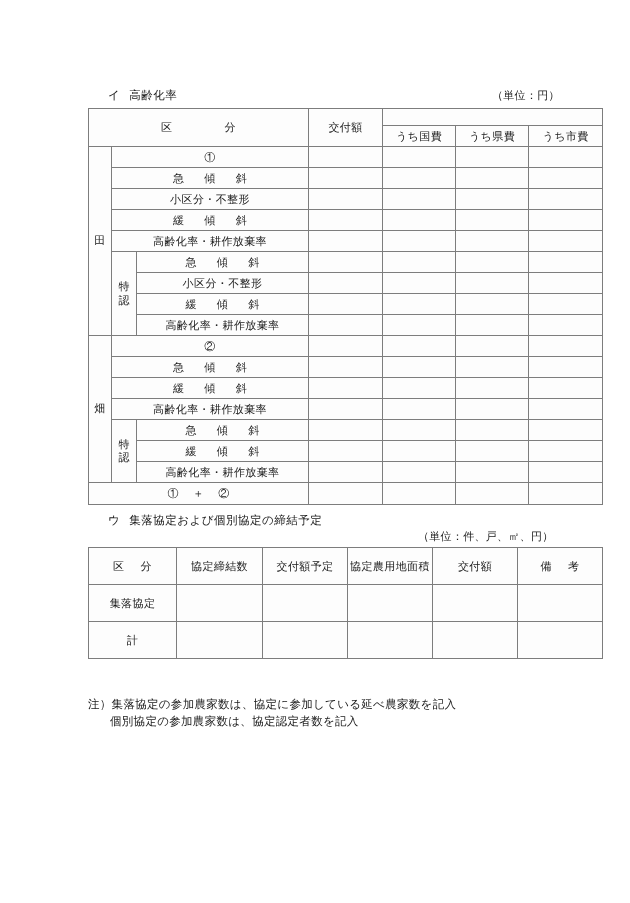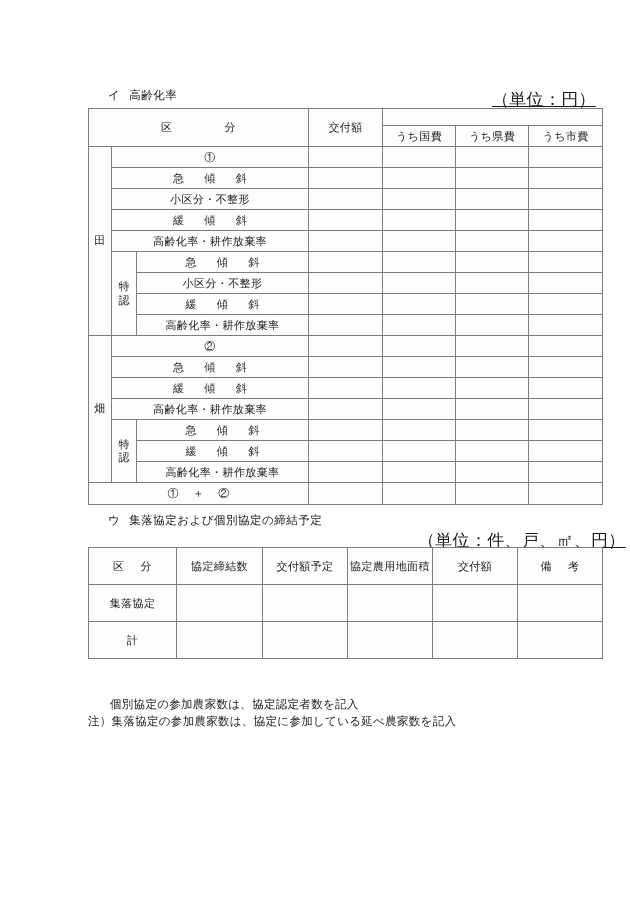--- a/index.html
+++ b/index.html
@@ -29,24 +29,23 @@
     position: absolute;
     display: flex;
     align-items: baseline;
     font-size: 11.5px;
     letter-spacing: 0.5px;
     white-space: nowrap;
   }
   .sec-marker { margin-right: 9px; }
   .unit-note {
     position: absolute;
-    font-size: 17px;
+    font-size: 11px;
     white-space: nowrap;
     letter-spacing: 0.3px;
-    text-decoration: underline;
   }
 
   
   table.grid {
     position: absolute;
     border-collapse: collapse;
     table-layout: fixed;
     font-size: 11px;
     letter-spacing: 0.4px;
     background: #fdfdfd;
@@ -309,17 +308,17 @@
           <td class="blank">&nbsp;</td>
           <td class="blank">&nbsp;</td>
           <td class="blank">&nbsp;</td>
           <td class="blank">&nbsp;</td>
           <td class="blank">&nbsp;</td>
         </tr>
       </tbody>
   </table>
 
   <div class="notes" style="left:88px; top:696px;" id="section-c-notes">
+      <span class="note-line">注）集落協定の参加農家数は、協定に参加している延べ農家数を記入</span>
       <span class="note-line indent">個別協定の参加農家数は、協定認定者数を記入</span>
-      <span class="note-line">注）集落協定の参加農家数は、協定に参加している延べ農家数を記入</span>
     </div>
 
 </div>
 
 </body></html>

